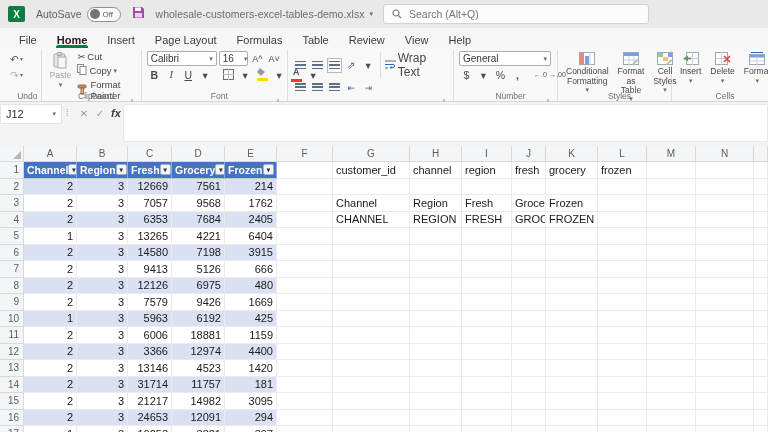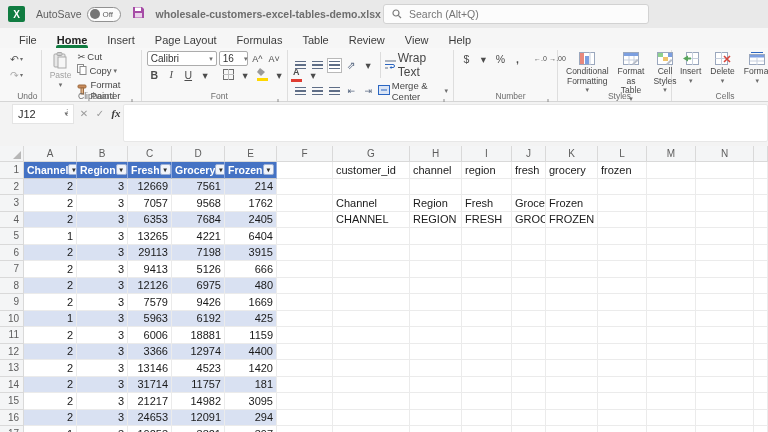--- a/index.html
+++ b/index.html
@@ -7,21 +7,21 @@
   body { font-family:"Liberation Sans", sans-serif; background:#eaeaea; }
   .app { width:768px; height:432px; display:flex; flex-direction:column; }
 
   
   .titlebar { height:28px; background:#e9e9e9; display:flex; align-items:center; padding:0 8px; gap:11px; position:relative; flex:none; }
   .excel-logo { width:17px; height:16px; background:#107C41; border-radius:2px; color:#fff; font-size:10px; font-weight:bold; display:flex; align-items:center; justify-content:center; }
   .autosave { display:flex; align-items:center; gap:5px; font-size:10.5px; color:#5f5f5f; }
   .toggle { width:34px; height:15px; border:1px solid #919191; border-radius:8px; background:#fbfbfb; display:flex; align-items:center; padding:1px 3px 1px 2px; gap:3px; }
   .knob { width:10px; height:10px; border-radius:50%; background:#757575; flex:none; }
   .toggle-label { font-size:8px; color:#5f5f5f; }
-  .filename { font-size:10.5px; color:#6d6d6d; display:flex; align-items:center; gap:5px;font-weight:bold; }
+  .filename { font-size:10.5px; color:#6d6d6d; display:flex; align-items:center; gap:5px; }
   .search { position:absolute; left:383px; top:4px; width:266px; height:20px; background:#fcfcfc; border:1px solid #d2d2d2; border-radius:3px; display:flex; align-items:center; padding:0 8px; gap:7px; }
   .search input { border:none; outline:none; background:transparent; font-size:10.5px; color:#8a8a8a; width:200px; font-family:"Liberation Sans", sans-serif; }
   .dd { font-size:7px; color:#6d6d6d; }
 
   
   .tabrow { height:20px; background:#f6f6f6; display:flex; align-items:stretch; padding-left:9px; font-size:11px; color:#3c3c3c; flex:none; }
   .tab { padding:3px 10px 0; display:flex; align-items:center; position:relative; cursor:default; }
   .tab.active { font-weight:700; color:#222; }
   .tab.active::after { content:""; position:absolute; left:9px; right:9px; bottom:0; height:3px; background:#107C41; border-radius:2px 2px 0 0; }
 
@@ -38,24 +38,24 @@
   .bb.dim { color:#a2a2a2; }
   .combo { height:15px; border:1px solid #acacac; background:#fff; font-size:10px; color:#333; display:flex; align-items:center; justify-content:space-between; padding:0 3px; border-radius:2px; gap:10px; }
   .bars { width:11px; height:9px; background:repeating-linear-gradient(to bottom,#5f6e87 0 1.5px,transparent 1.5px 3.5px); }
   .glyph-b { font-weight:800; } .glyph-i { font-style:italic; font-family:"Liberation Serif",serif; } .glyph-u { text-decoration:underline; }
   .colorbar { display:flex; flex-direction:column; align-items:center; line-height:1; }
   .colorbar .bar { width:11px; height:3px; margin-top:1px; }
   .vsep { width:1px; background:#dcdcdc; margin:1px 2px; align-self:stretch; }
 
   
   .fbar { height:44px; background:#f3f3f3; position:relative; flex:none; }
-  .namebox { position:absolute; left:12px; top:2px; width:62px; height:20px; background:#fff; border:1px solid #e4e4e4; display:flex; align-items:center; justify-content:space-between; padding:0 5px; font-size:11px; color:#2b2b2b; }
+  .namebox { position:absolute; left:0; top:2px; width:62px; height:20px; background:#fff; border:1px solid #e4e4e4; display:flex; align-items:center; justify-content:space-between; padding:0 5px; font-size:11px; color:#2b2b2b; }
   .fxdots { position:absolute; left:66px; top:6px; font-size:9px; color:#9a9a9a; }
   .fxbtn { position:absolute; top:3px; width:16px; height:16px; display:flex; align-items:center; justify-content:center; font-size:10px; color:#9a9a9a; }
-  .fxbtn.fx { color:#3c3c3c; font-style:italic; font-family:Liberation Serif, serif; font-weight:700; font-size:11px; }
+  .fxbtn.fx { color:#3c3c3c; font-style:italic; font-family:Liberation Sans, sans-serif; font-weight:700; font-size:11px; }
   .finput { position:absolute; left:123px; right:0; top:2px; height:38px; background:#fff; border:1px solid #e7e7e7; border-radius:2px; }
   .finput input { width:100%; border:none; outline:none; font-size:11px; padding:2px 4px; font-family:"Liberation Sans",sans-serif; }
 
   
   .sheet { height:286px; overflow:hidden; background:#fff; flex:none; }
   .grid { display:grid; grid-template-columns:24px 53px 51px 44px 53px 52px 56px 77px 52px 50px 34px 52px 49px 49px 58px 1fr; grid-template-rows:16px repeat(17,16.5px); }
   .c { font-size:11px; color:#1a1a1a; display:flex; align-items:center; overflow:hidden; white-space:nowrap; border-right:1px solid #ebebeb; border-bottom:1px solid #ebebeb; }
   .hd { background:#f4f5f6; color:#5d5d5d; font-size:10px; justify-content:center; border-right:1px solid #d9d9d9; border-bottom:1px solid #d9d9d9; }
   .rowhd { justify-content:flex-end; padding-right:4px; }
   .corner { position:relative; }
@@ -247,38 +247,34 @@
               <span class="bars"></span>
             </span>
           <span class="sb">
               <span class="bars"></span>
             </span>
           <span class="sb">
               <span class="bars"></span>
             </span>
           <span class="sb" style="color:#5f6e87;font-size:9px">⇤</span>
           <span class="sb" style="color:#5f6e87;font-size:9px">⇥</span>
-          <span class="grow" style="font-size:9.5px;color:#474747">
-            <span><svg width="12" height="10" viewBox="0 0 12 10">
-                  <rect x="0.5" y="0.5" width="11" height="9" fill="#dbe5f5" stroke="#2b66c2"></rect>
-                  <line x1="3" y1="5" x2="9" y2="5" stroke="#2b66c2"></line>
-                </svg></span>
-            <span>Merge &amp; Center</span>
-            <span class="dd">▾</span>
-          </span>
         </div>
       </div>
       <span class="launcher"><svg width="8" height="8" viewBox="0 0 8 8">
             <path d="M1 1 v5 h5" fill="none" stroke="#8a8a8a"></path>
             <path d="M4 4 l3 3 m0 -2.5 v2.5 h-2.5" fill="none" stroke="#8a8a8a"></path>
           </svg></span>
     </div>
 
     <div class="group" style="width:104px">
       <div class="gcol" style="width:100%">
+        <span class="combo" style="width:92px">
+            <span>General</span>
+            <span class="dd">▾</span>
+          </span>
         <div class="grow">
           <span class="sb">$</span>
           <span class="sb dd">▾</span>
           <span class="sb">%</span>
           <span class="sb" style="font-weight:700">,</span>
           <span class="vsep"></span>
           <span class="sb" style="font-size:7px">←.0</span>
           <span class="sb" style="font-size:7px">→.00</span>
         </div>
       </div>
@@ -485,21 +481,21 @@
         <div class="c"></div>
         <div class="c"></div>
         <div class="c"></div>
         <div class="c"></div>
         <div class="c"></div>
         <div class="c"></div>
         <div class="c"></div>
         <div class="c hd rowhd">6</div>
         <div class="c num band">2</div>
         <div class="c num band">3</div>
-        <div class="c num band">29113</div>
+        <div class="c num band">14580</div>
         <div class="c num band">7198</div>
         <div class="c num band">3915</div>
         <div class="c"></div>
         <div class="c"></div>
         <div class="c"></div>
         <div class="c"></div>
         <div class="c"></div>
         <div class="c"></div>
         <div class="c"></div>
         <div class="c"></div>

